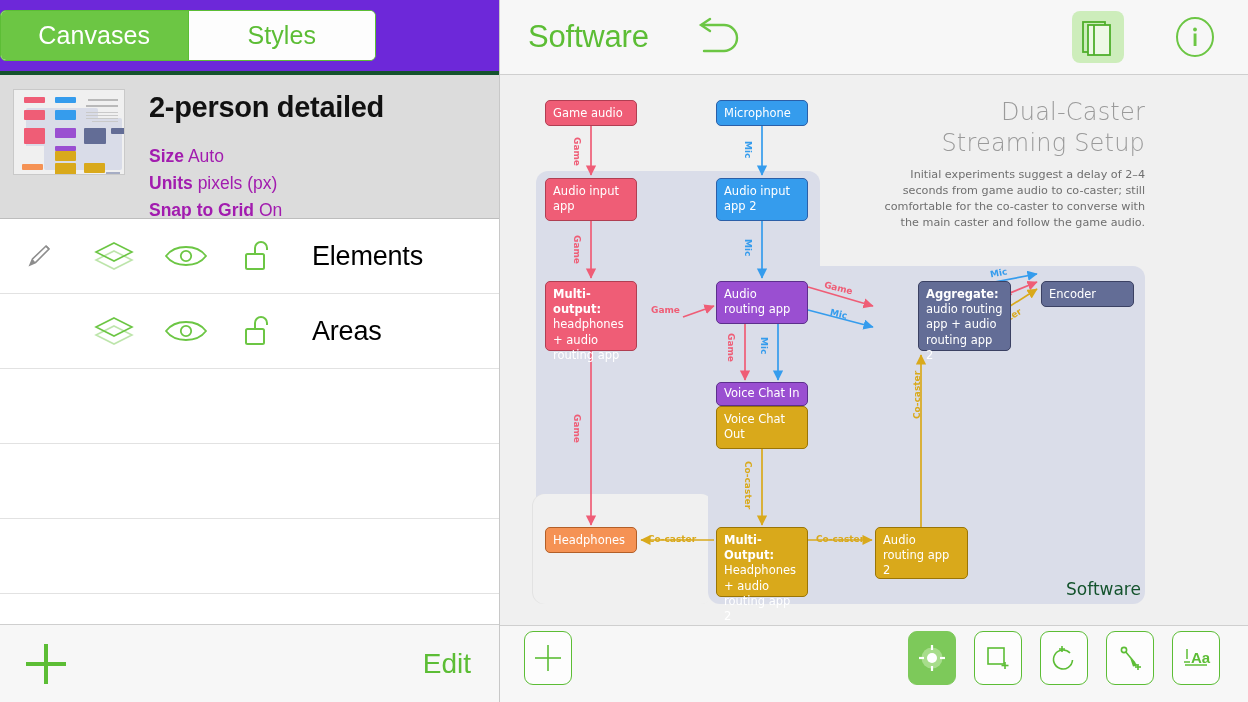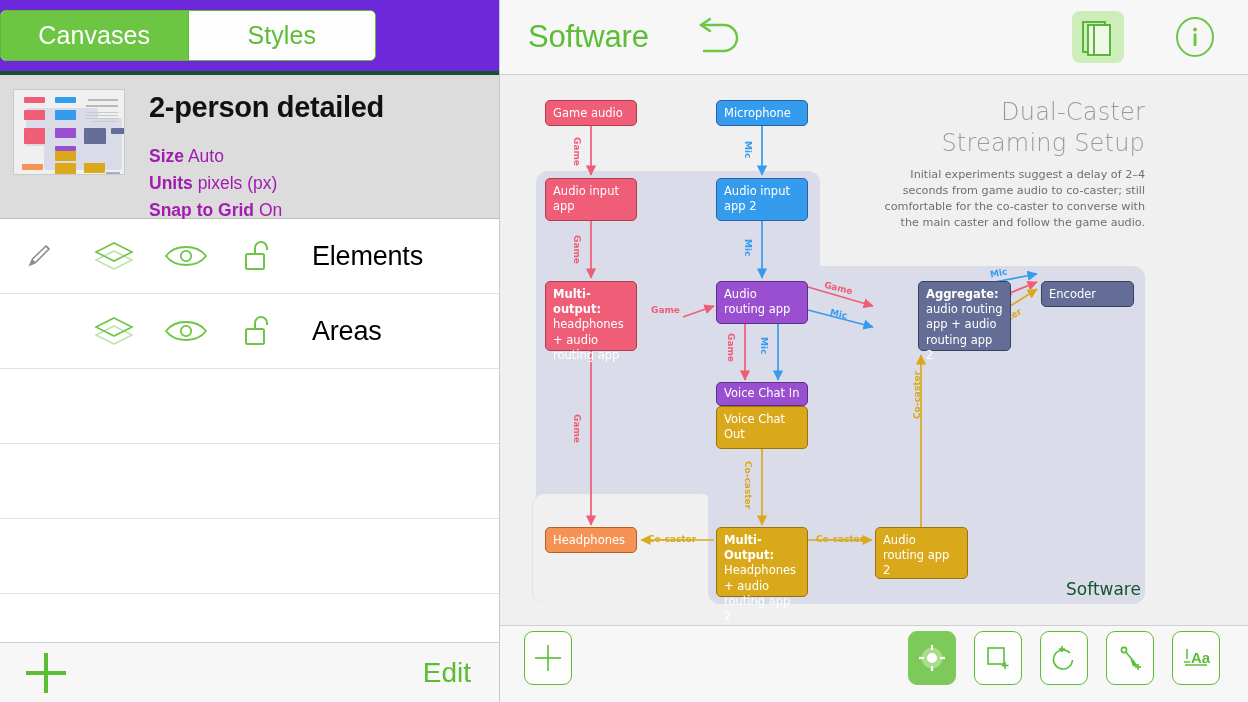--- a/index.html
+++ b/index.html
@@ -61,21 +61,21 @@
   .layer-row {
     height: 75px; border-bottom: 1px solid #e2e2e2;
     display: flex; align-items: center; padding-left: 24px;
   }
   .layer-row.empty { }
   .lr-pencil { width: 54px; display: flex; align-items: center; }
   .lr-ico { width: 72px; display: flex; align-items: center; justify-content: center; }
   .lr-label { font-size: 27px; color: #000000; margin-left: 18px; letter-spacing: -.2px; }
 
   .left-toolbar {
-    height: 60px; background: #f7f7f7; border-top: 1px solid #cfcfcf;
+    height: 78px; background: #f7f7f7; border-top: 1px solid #cfcfcf;
     display: flex; align-items: center; justify-content: space-between;
     padding: 0 28px 0 26px;
   }
   .plus-big { width: 40px; height: 40px; position: relative; }
   .plus-big:before, .plus-big:after {
     content: ""; position: absolute; background: #5cbd35;
   }
   .plus-big:before { left: 0; right: 0; top: 18px; height: 4px; }
   .plus-big:after { top: 0; bottom: 0; left: 18px; width: 4px; }
   .edit-btn { font-size: 28px; color: #5cbd35; }

